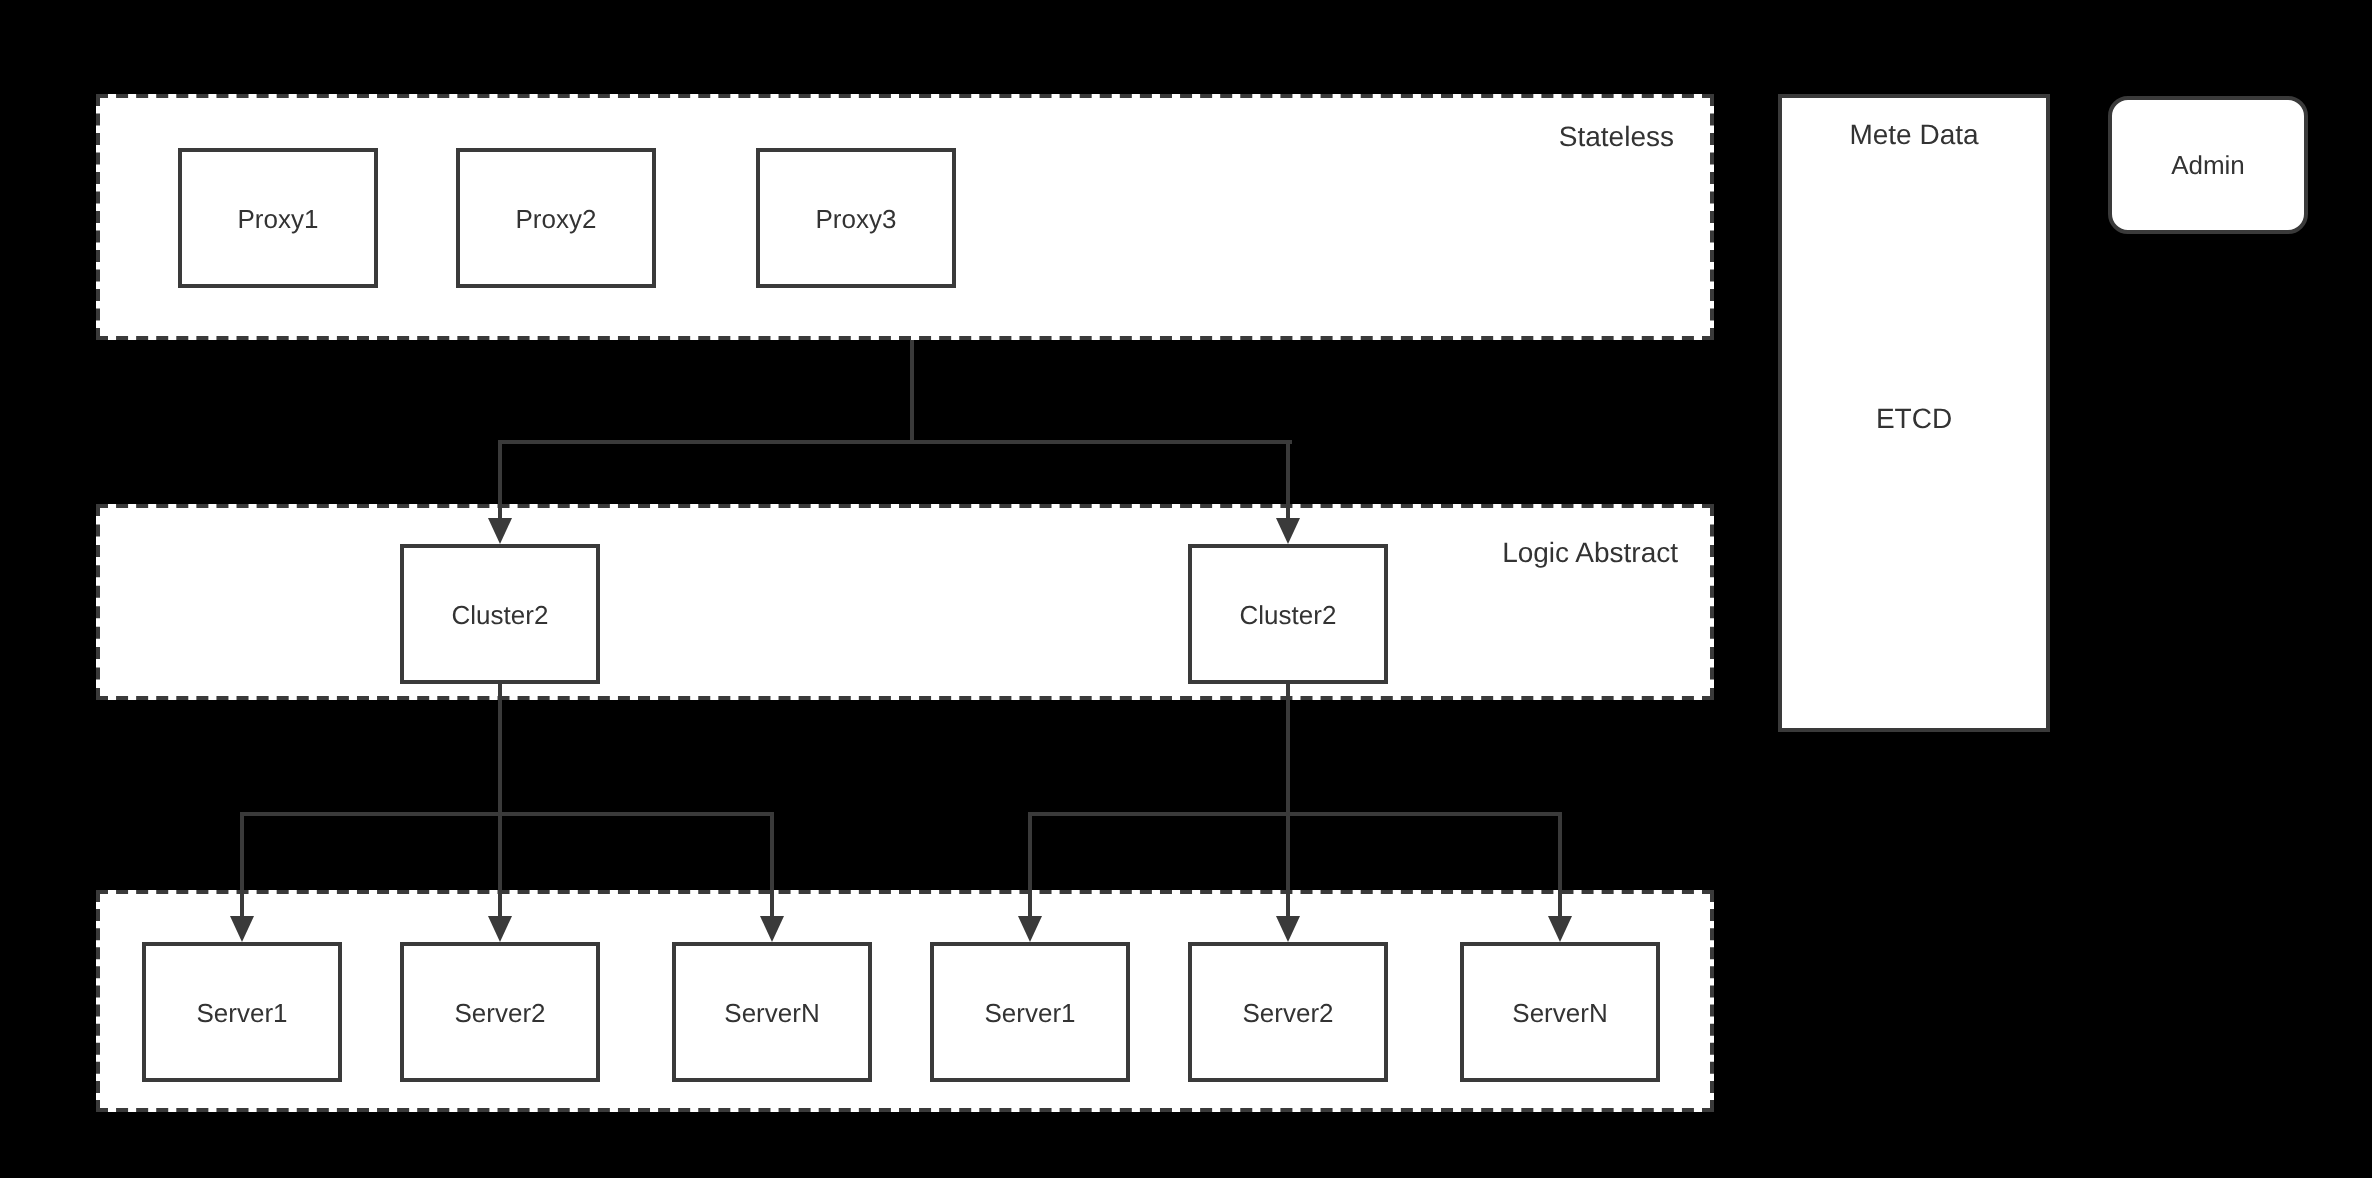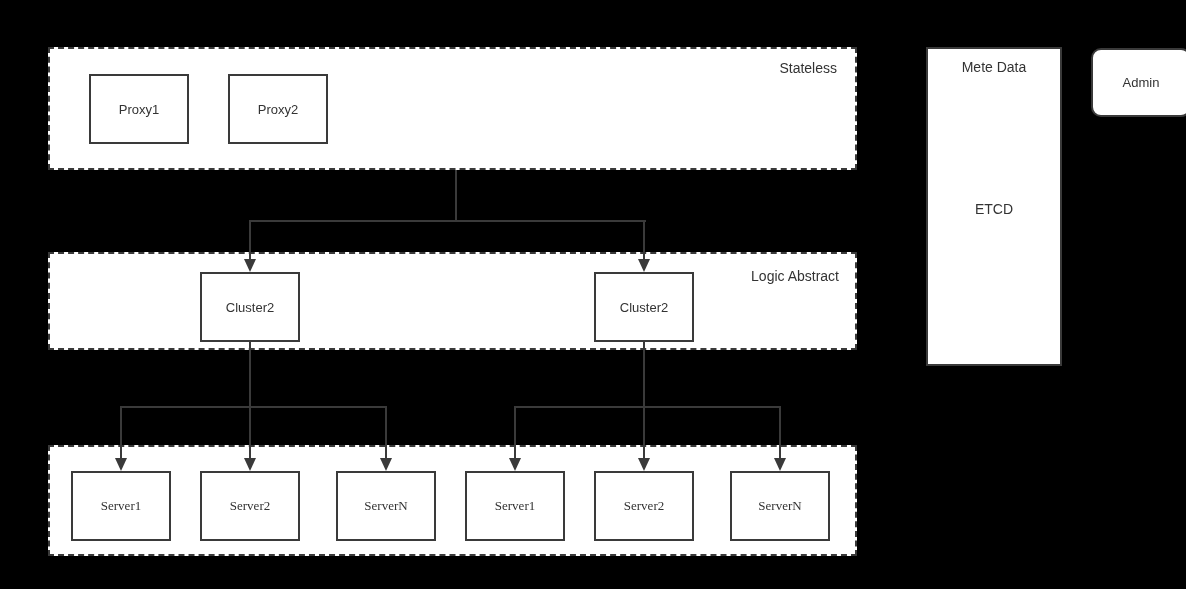--- a/index.html
+++ b/index.html
@@ -37,21 +37,20 @@
     background:var(--surface);
     border:2px solid var(--line);
     display:flex;align-items:center;justify-content:center;
     font-size:13px;
     color:var(--text);
   }
   .side-box{
     position:absolute;
     background:var(--surface);
     border:2px solid var(--line);
-    margin-left:37px;
   }
   .meta-title{
     position:absolute;
     top:10px;left:0;right:0;
     text-align:center;
     font-size:14px;
   }
   .meta-content{
     position:absolute;
     top:152px;left:0;right:0;
@@ -78,33 +77,36 @@
 <div class="canvas">
 
   <div class="layer" style="left:48px;top:47px;width:809px;height:123px;">
     <div class="layer-label" style="top:11px;right:18px;">Stateless</div>
     <div class="node" style="left:39px;top:25px;">
         <span>Proxy1</span>
       </div>
     <div class="node" style="left:178px;top:25px;">
         <span>Proxy2</span>
       </div>
+    <div class="node" style="left:328px;top:25px;">
+        <span>Proxy3</span>
+      </div>
   </div>
 
   <div class="layer" style="left:48px;top:252px;width:809px;height:98px;">
     <div class="layer-label" style="top:14px;right:16px;">Logic Abstract</div>
     <div class="node" style="left:150px;top:18px;">
         <span>Cluster2</span>
       </div>
     <div class="node" style="left:544px;top:18px;">
         <span>Cluster2</span>
       </div>
   </div>
 
-  <div class="layer" style="left:48px;top:445px;width:809px;height:111px;font-family:Liberation Serif, serif;">
+  <div class="layer" style="left:48px;top:445px;width:809px;height:111px;">
     <div class="node" style="left:21px;top:24px;">
         <span>Server1</span>
       </div>
     <div class="node" style="left:150px;top:24px;">
         <span>Server2</span>
       </div>
     <div class="node" style="left:286px;top:24px;">
         <span>ServerN</span>
       </div>
     <div class="node" style="left:415px;top:24px;">

